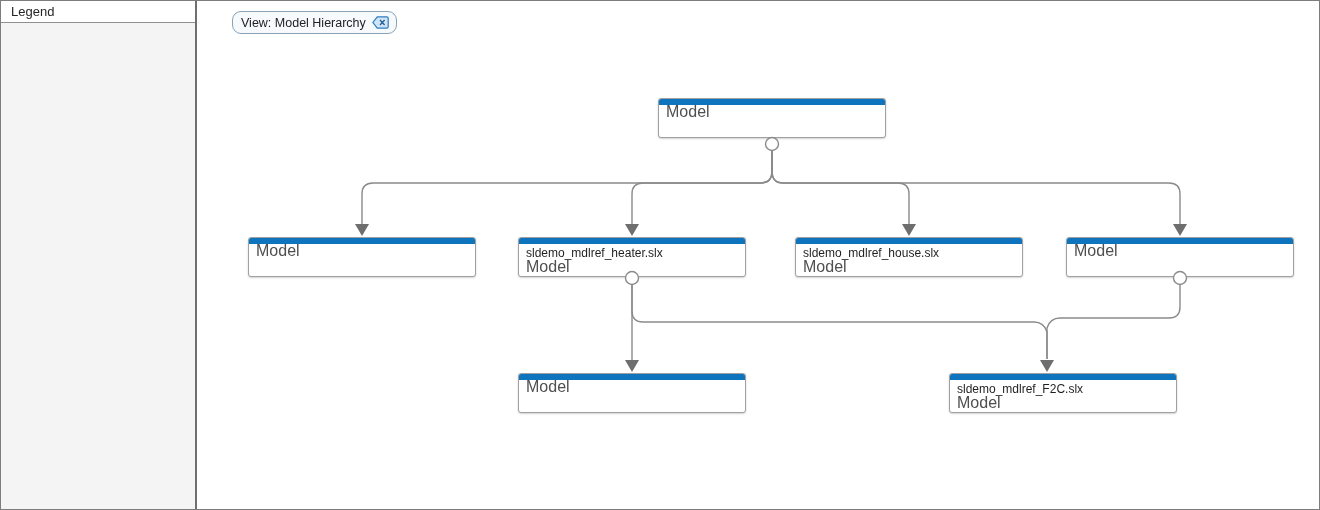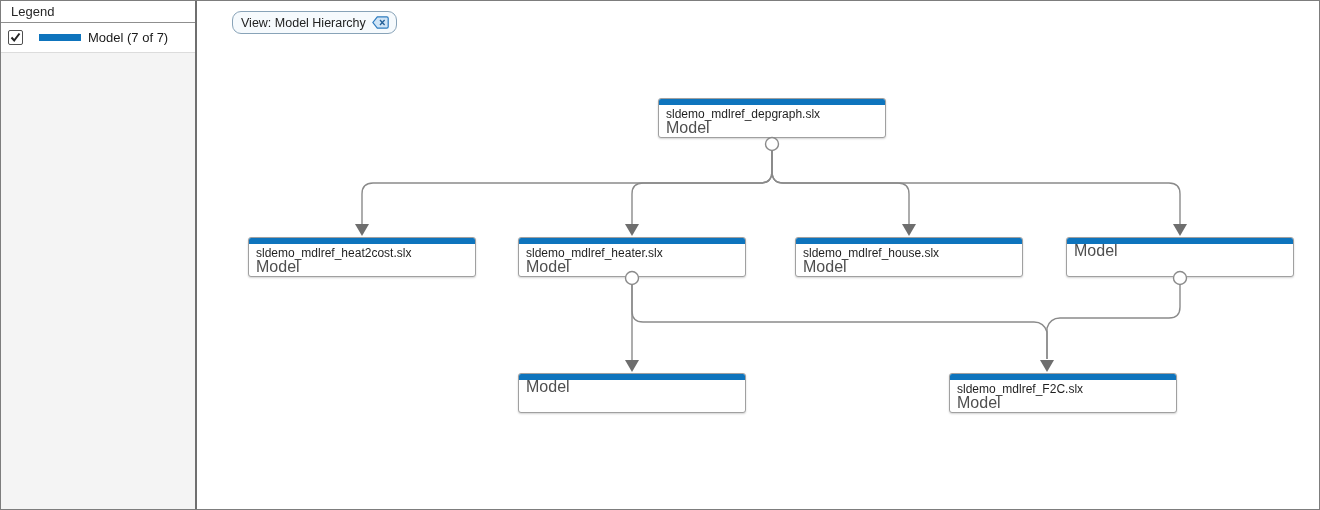--- a/index.html
+++ b/index.html
@@ -52,51 +52,40 @@
   .node-title{font-size:12px;color:#1f1f1f;padding:2px 0 0 7px;line-height:14px;white-space:nowrap;}
   .node-sub{font-size:16px;color:#4f4f4f;padding:0 0 0 7px;line-height:14px;}
 </style>
 </head>
 <body>
 
 <div class="app">
 
   <div class="sidebar">
     <div class="legend-header">Legend</div>
-    <div class="legend-row">
-      <div class="checkbox">
-        <svg width="11" height="11" viewBox="0 0 11 11">
-          <polyline points="1.5,5.5 4.2,8.5 9.5,1.5" fill="none" stroke="#222" stroke-width="2"></polyline>
-        </svg>
-      </div>
-      <div class="swatch"></div>
-      <div class="legend-label">Model (7 of 7)</div>
-    </div>
   </div>
 
   <div class="canvas">
 
     <div class="chip">
       <span class="chip-label">View: Model Hierarchy</span>
       <span class="chip-icon">
         <svg width="17" height="13" viewBox="0 0 17 13">
           <path d="M5.3 0.8 H14.8 Q16.2 0.8 16.2 2.2 V10.8 Q16.2 12.2 14.8 12.2 H5.3 L0.9 6.5 Z" fill="#cfe4f6" stroke="#2f7cbf" stroke-width="1.2"></path>
           <path d="M8 4 L12.6 9 M12.6 4 L8 9" stroke="#235f97" stroke-width="1.3" fill="none"></path>
         </svg>
       </span>
     </div>
 
     <div class="node" style="left:436px;top:97px">
       <div class="node-bar"></div>
-      <div class="node-title">sldemo_mdlref_depgraph.slx</div>
       <div class="node-sub">Model</div>
     </div>
     <div class="node" style="left:26px;top:236px">
       <div class="node-bar"></div>
-      <div class="node-title">sldemo_mdlref_heat2cost.slx</div>
       <div class="node-sub">Model</div>
     </div>
     <div class="node" style="left:296px;top:236px">
       <div class="node-bar"></div>
       <div class="node-title">sldemo_mdlref_heater.slx</div>
       <div class="node-sub">Model</div>
     </div>
     <div class="node" style="left:573px;top:236px">
       <div class="node-bar"></div>
       <div class="node-title">sldemo_mdlref_house.slx</div>

